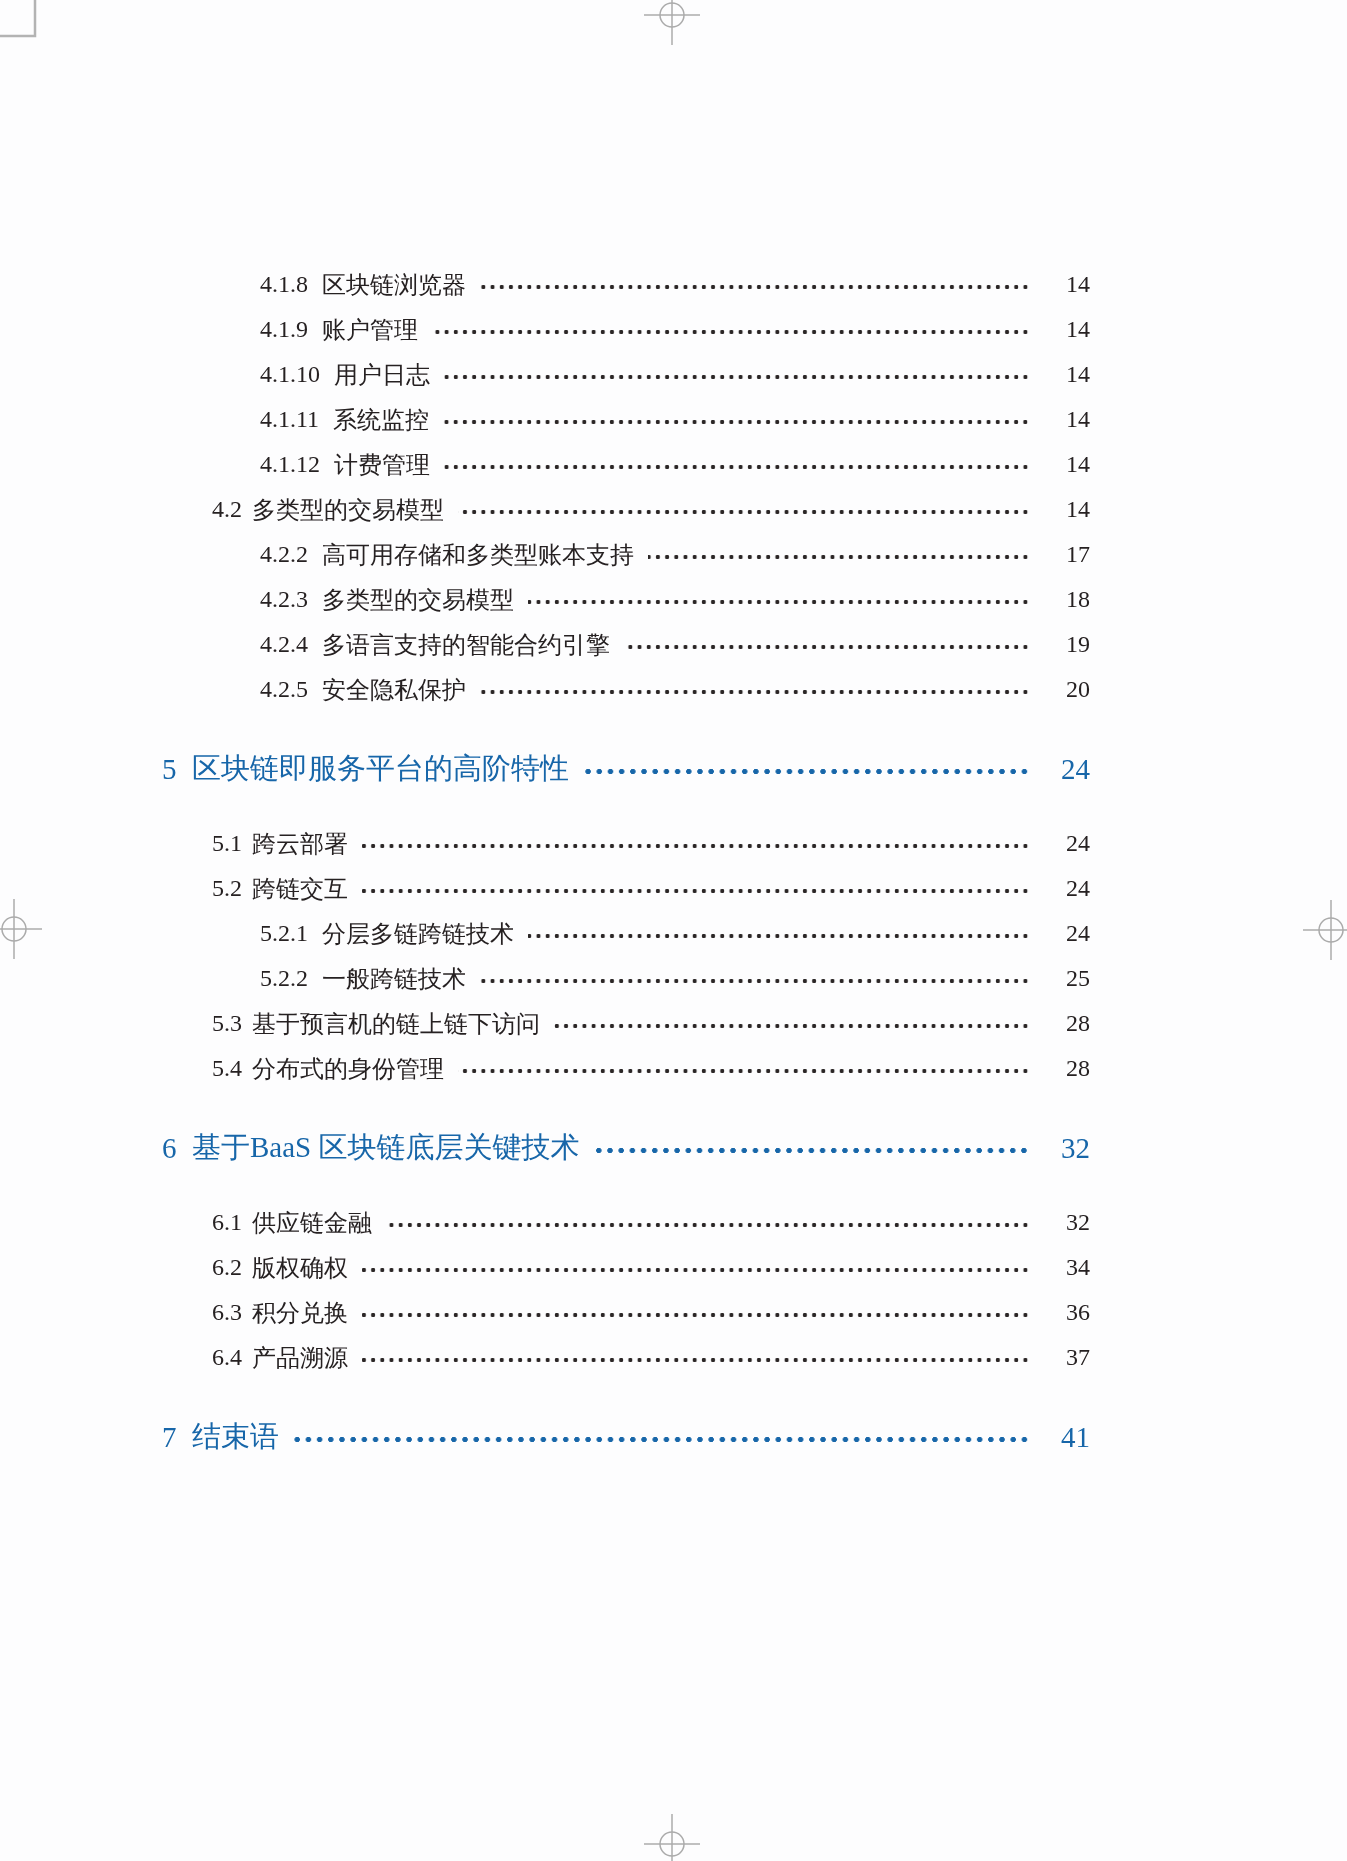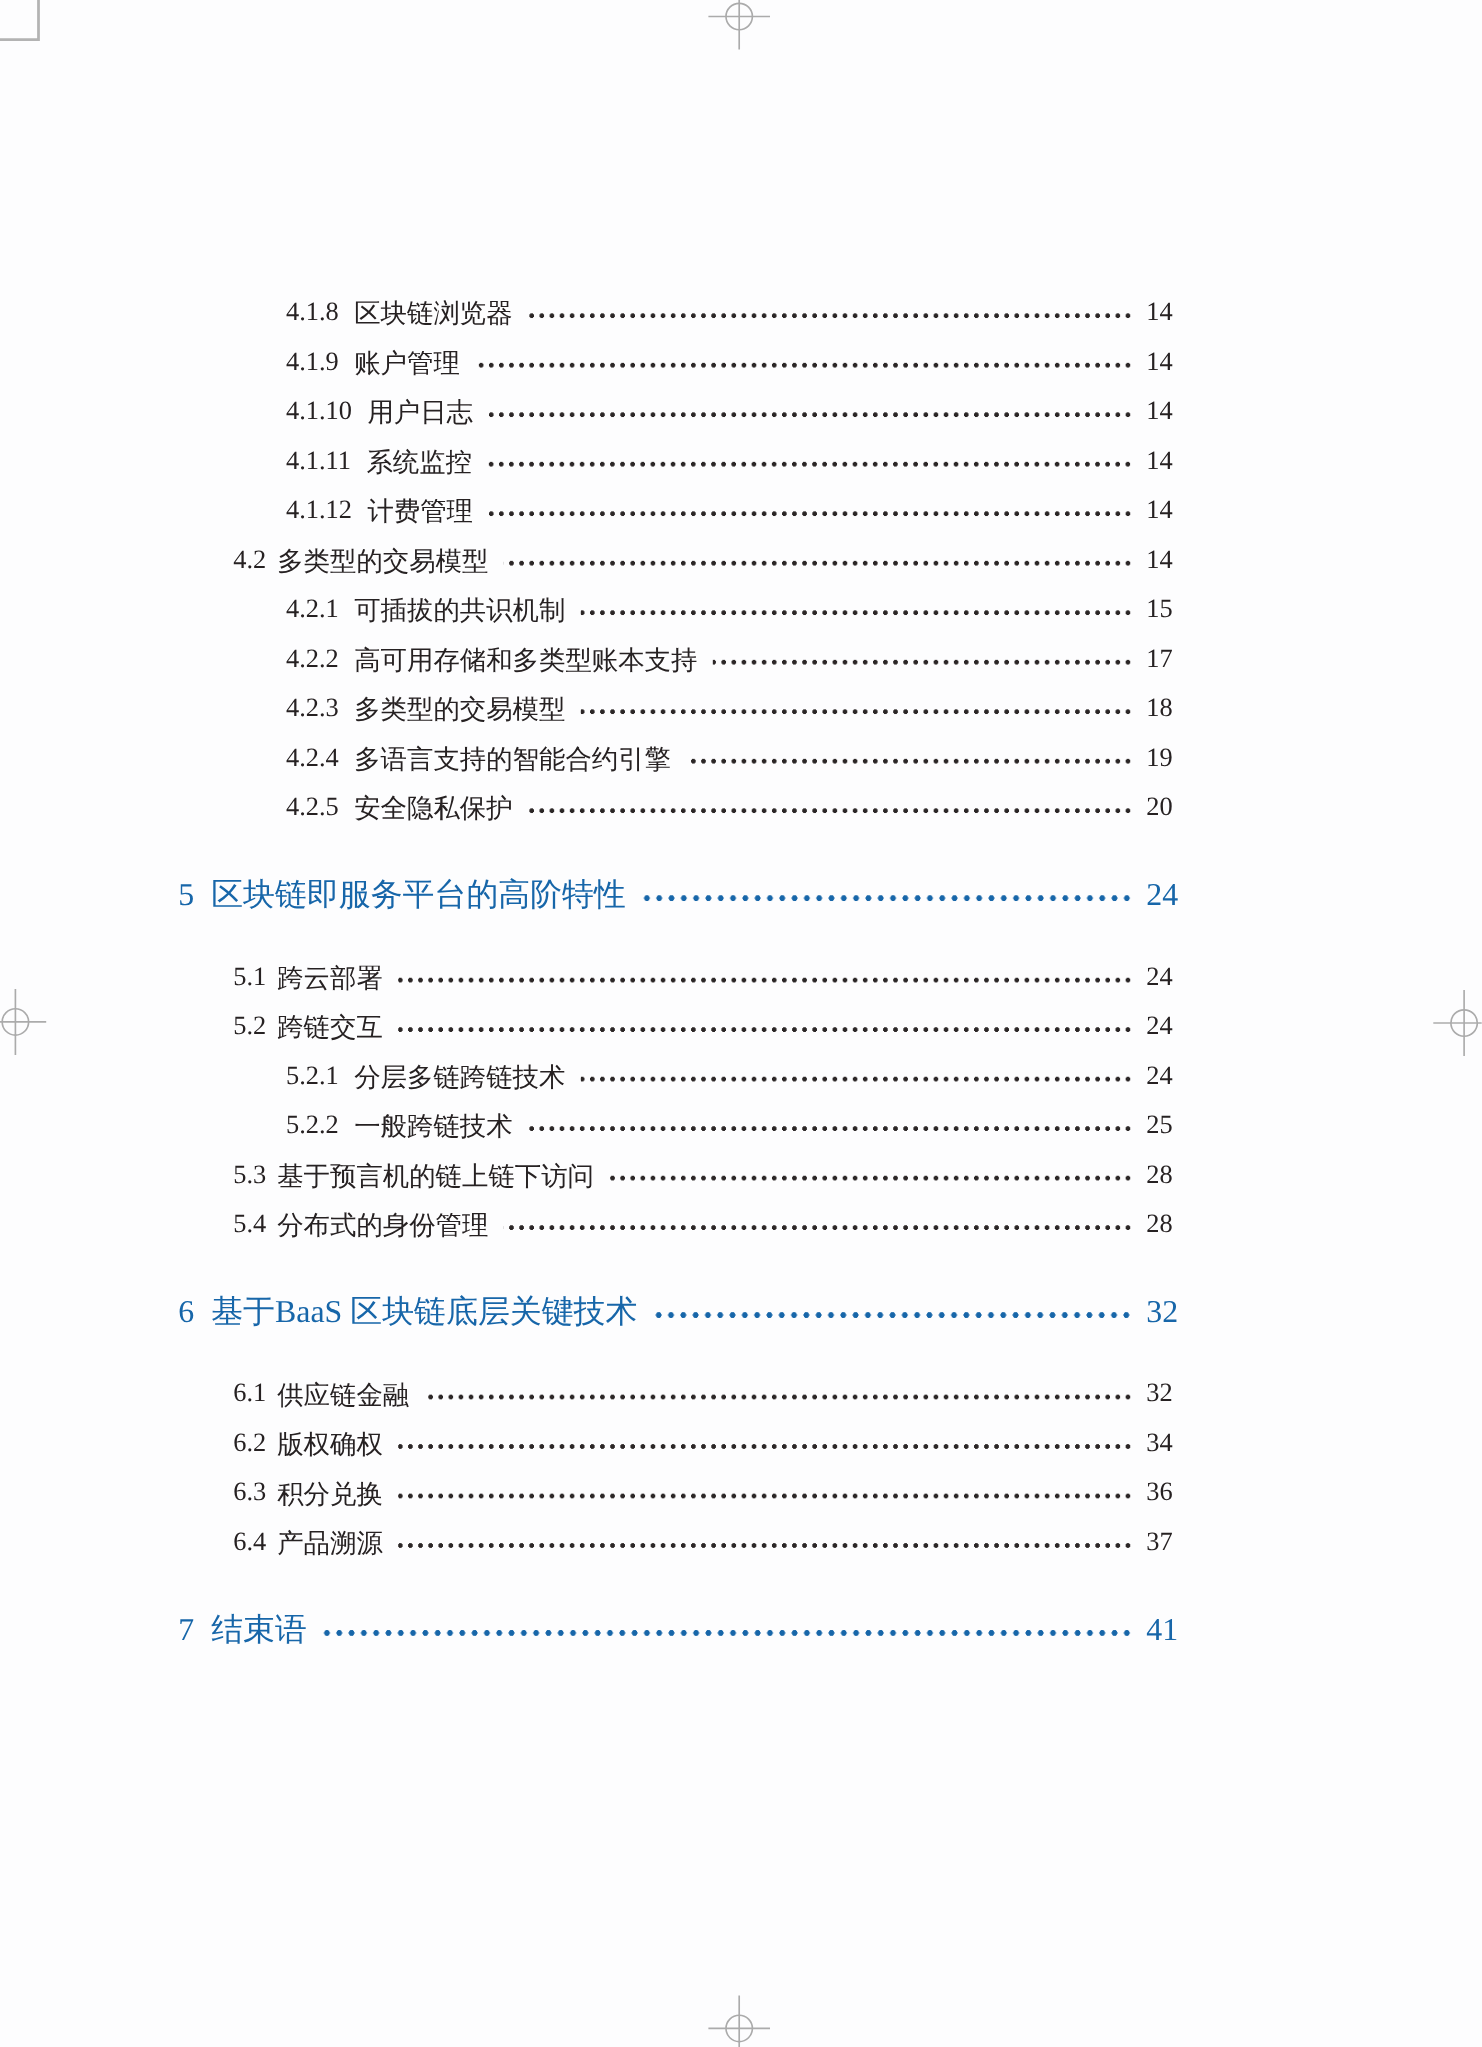--- a/index.html
+++ b/index.html
@@ -51,21 +51,21 @@
     height:6px;
     margin:4px 12px 0 14px;
     background-image:radial-gradient(circle,#2b2626 1.9px,transparent 2.4px);
     background-size:9.2px 6px;
     background-repeat:repeat-x;
     background-position:right center;
   }
   .entry .pagenum{
     flex:0 0 auto;
     min-width:48px;
-    text-align:left;
+    text-align:right;
   }
   .level-1{
     color:var(--accent);
     font-size:29px;
     height:46px;
     margin-top:34px;
     margin-bottom:29px;
     padding-left:162px;
   }
   .level-1 .num{min-width:30px;}
@@ -144,26 +144,20 @@
     <span class="leader"></span>
     <span class="pagenum">14</span>
   </div>
       <div class="entry level-2">
     <span class="num">4.2</span>
     <span class="title">多类型的交易模型</span>
     <span class="leader"></span>
     <span class="pagenum">14</span>
   </div>
       <div class="entry level-3">
-    <span class="num">4.2.1</span>
-    <span class="title">可插拔的共识机制</span>
-    <span class="leader"></span>
-    <span class="pagenum">15</span>
-  </div>
-      <div class="entry level-3">
     <span class="num">4.2.2</span>
     <span class="title">高可用存储和多类型账本支持</span>
     <span class="leader"></span>
     <span class="pagenum">17</span>
   </div>
       <div class="entry level-3">
     <span class="num">4.2.3</span>
     <span class="title">多类型的交易模型</span>
     <span class="leader"></span>
     <span class="pagenum">18</span>

